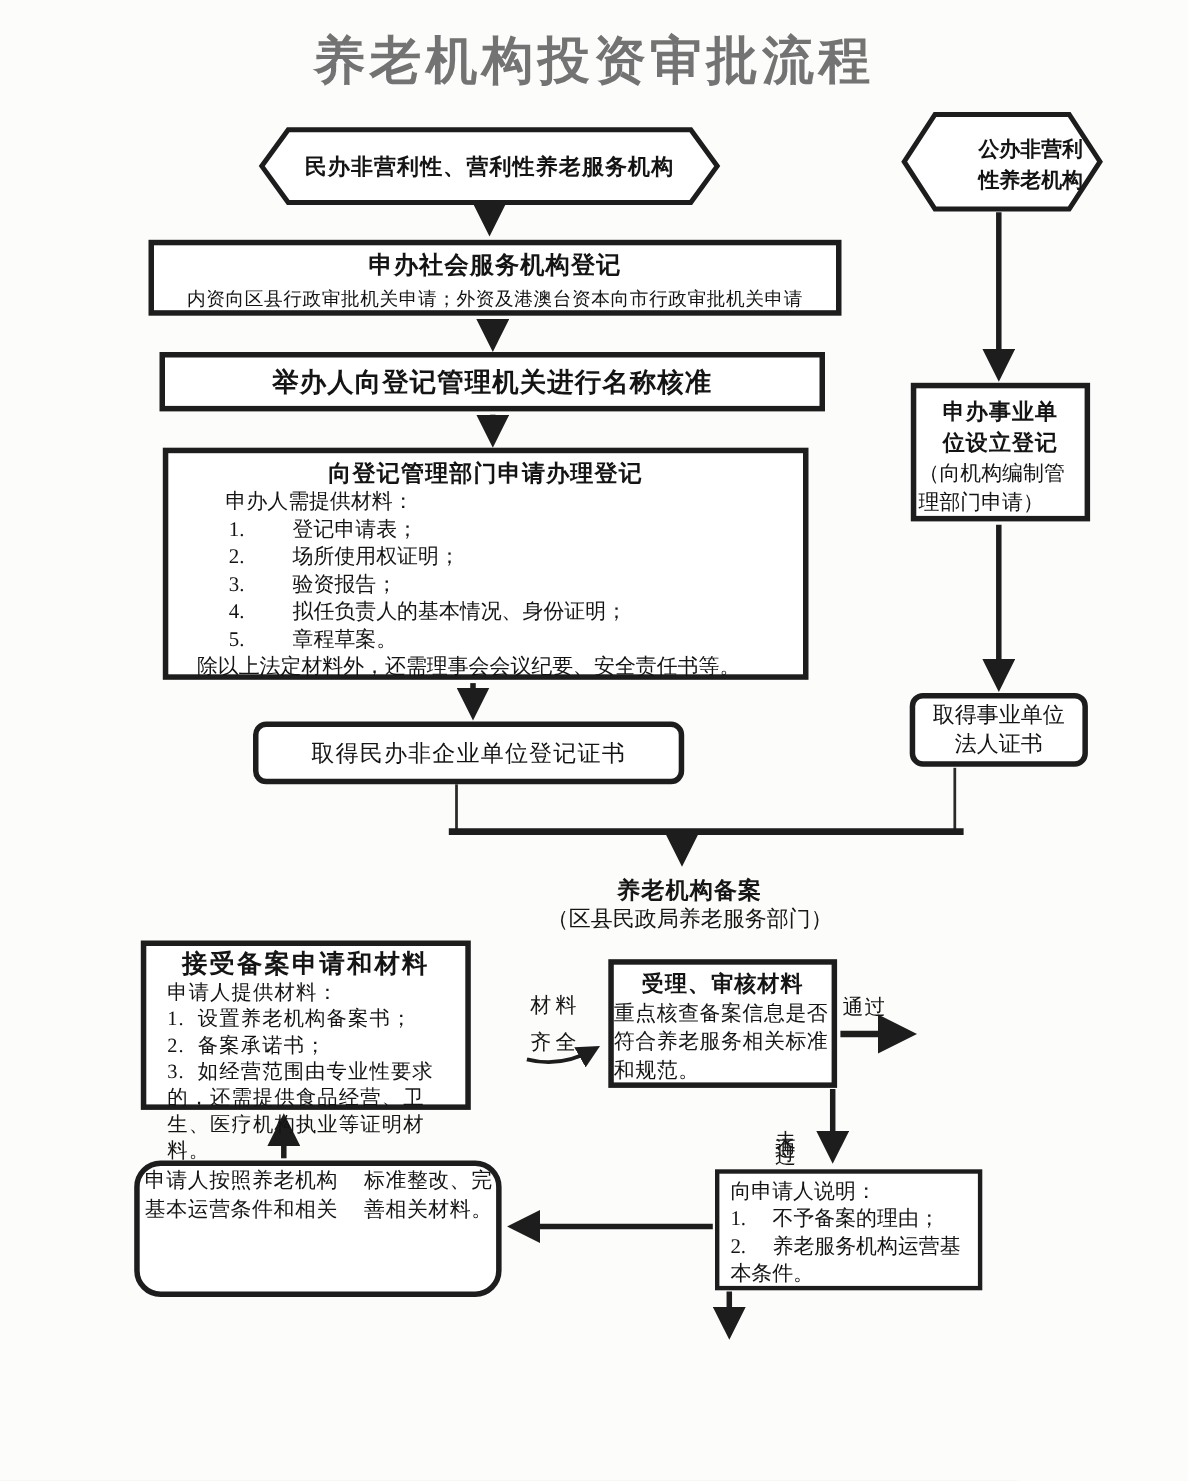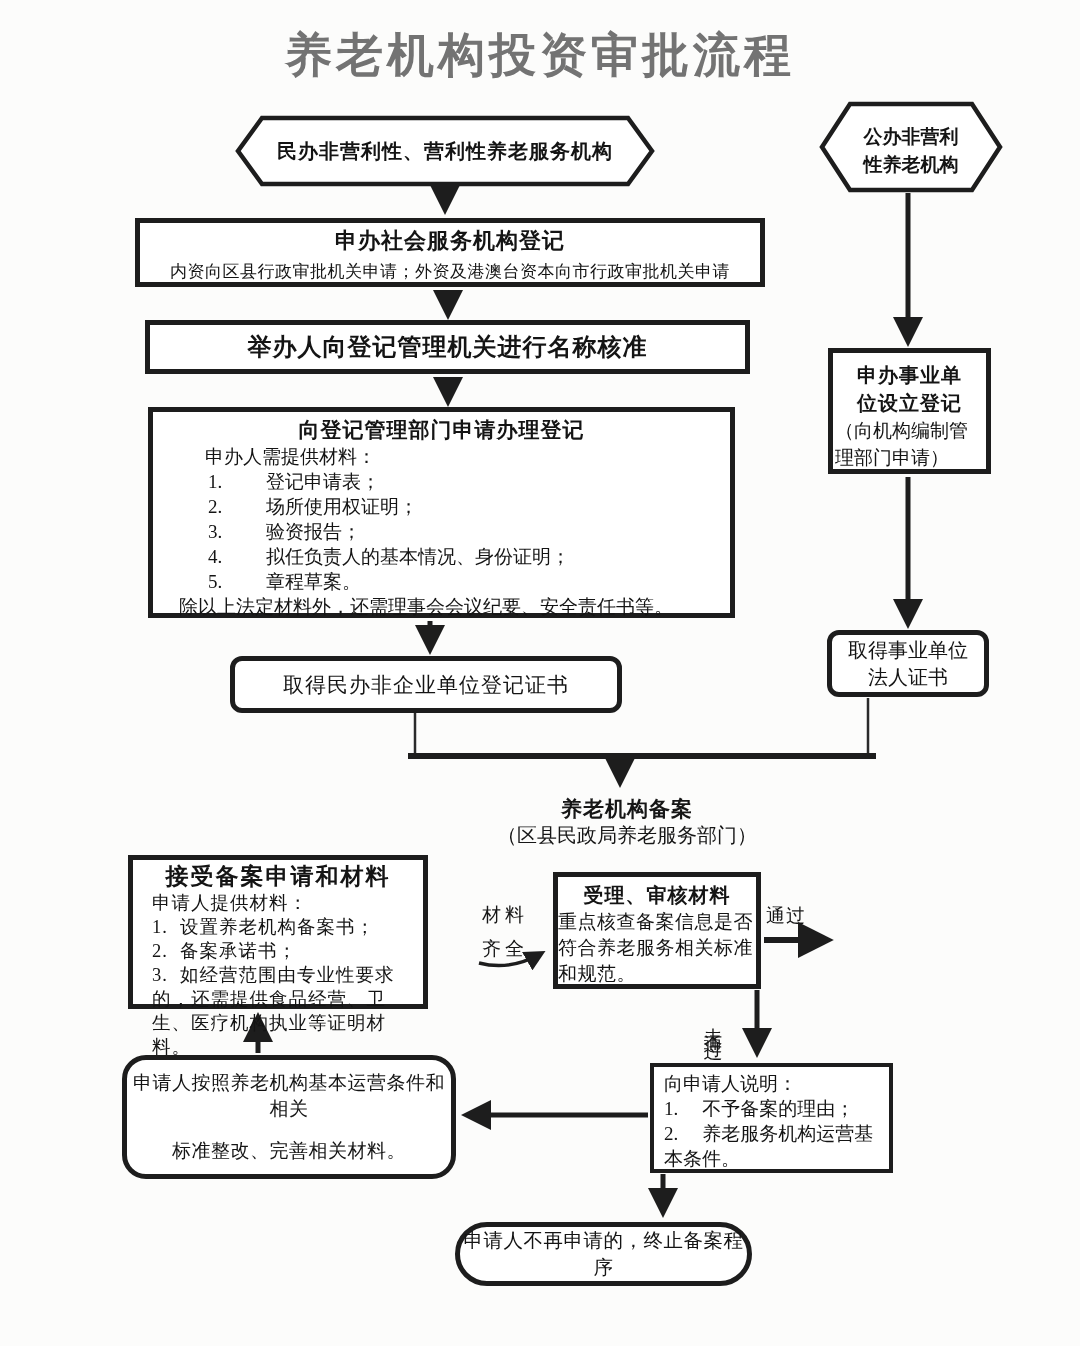--- a/index.html
+++ b/index.html
@@ -65,21 +65,21 @@
   .mb{left:553px;top:872px;width:208px;height:117px;padding:4px 0;font-size:19px;}
   .mb .t{text-align:center;font-weight:bold;font-size:20px;line-height:28px;letter-spacing:1px;}
   .mb .b{line-height:26px;letter-spacing:0.5px;}
   
   .cb{left:838px;top:833px;width:175px;height:198px;padding:6px 8px;font-size:18px;line-height:24px;}
   .cb .t{font-weight:bold;}
   
   .eb{left:650px;top:1063px;width:243px;height:110px;padding:4px 10px;font-size:19px;line-height:25px;}
   .eb .no{margin-right:24px;}
   
-  .rb2{left:122px;top:1055px;width:334px;height:124px;border-radius:24px;display:flex;flex-direction:column;justify-content:center;gap:16px;text-align:center;font-size:19px;letter-spacing:0.5px;}
+  .rb2{left:122px;top:1055px;width:334px;height:124px;border-radius:24px;display:flex;flex-direction:row;justify-content:center;gap:16px;text-align:center;font-size:19px;letter-spacing:0.5px;}
   
   .tp{left:455px;top:1222px;width:297px;height:64px;font-size:19.5px;letter-spacing:0.5px;}
   
   .lbl-materials{left:482px;top:898px;width:48px;font-size:19px;line-height:34px;letter-spacing:4px;text-align:left;}
   .lbl-pass{left:766px;top:903px;font-size:19px;letter-spacing:1px;}
   .lbl-fail{left:700px;top:1012px;font-size:19px;writing-mode:vertical-rl;letter-spacing:7px;height:105px;}
 </style>
 </head>
 <body>
 
@@ -112,21 +112,21 @@
 
     <path d="M479,963 Q510,971 540,954" fill="none" stroke="#1d1d1d" stroke-width="3.5" marker-end="url(#ah)"></path>
     <line x1="764" y1="940" x2="823" y2="940" stroke="#1d1d1d" stroke-width="6" marker-end="url(#ah)"></line>
     <line x1="757" y1="990" x2="757" y2="1049" stroke="#1d1d1d" stroke-width="5" marker-end="url(#ah)"></line>
     <line x1="648" y1="1115" x2="470" y2="1115" stroke="#1d1d1d" stroke-width="5" marker-end="url(#ah)"></line>
     <line x1="258" y1="1053" x2="258" y2="1021" stroke="#1d1d1d" stroke-width="5" marker-end="url(#ah)"></line>
     <line x1="663" y1="1174" x2="663" y2="1209" stroke="#1d1d1d" stroke-width="5" marker-end="url(#ah)"></line>
   </svg>
 
   <div class="hex-text" style="left:250px;top:118px;width:390px;height:66px;font-size:20px;font-weight:bold;letter-spacing:1px;">民办非营利性、营利性养老服务机构</div>
-  <div class="hex-text" style="left:832px;top:108px;width:158px;height:85px;font-size:19px;font-weight:bold;flex-direction:column;line-height:28px;">
+  <div class="hex-text" style="left:858px;top:108px;width:158px;height:85px;font-size:19px;font-weight:bold;flex-direction:column;line-height:28px;">
     <div>公办非营利</div>
     <div>性养老机构</div>
   </div>
 
   <div class="node box b1">
     <div class="t">申办社会服务机构登记</div>
     <div class="s">内资向区县行政审批机关申请；外资及港澳台资本向市行政审批机关申请</div>
   </div>
 
   <div class="node box b2 center-flex">举办人向登记管理机关进行名称核准</div>
@@ -197,15 +197,14 @@
     <div>向申请人说明：</div>
     <div><span class="no">1.</span><span>不予备案的理由；</span></div>
     <div><span class="no">2.</span><span>养老服务机构运营基本条件。</span></div>
   </div>
 
   <div class="node box rb2">
     <div>申请人按照养老机构基本运营条件和相关</div>
     <div>标准整改、完善相关材料。</div>
   </div>
 
-  <div class="node pill tp center-flex">申请人不再申请的，终止备案程序</div>
 
 </div>
 
 </body></html>

